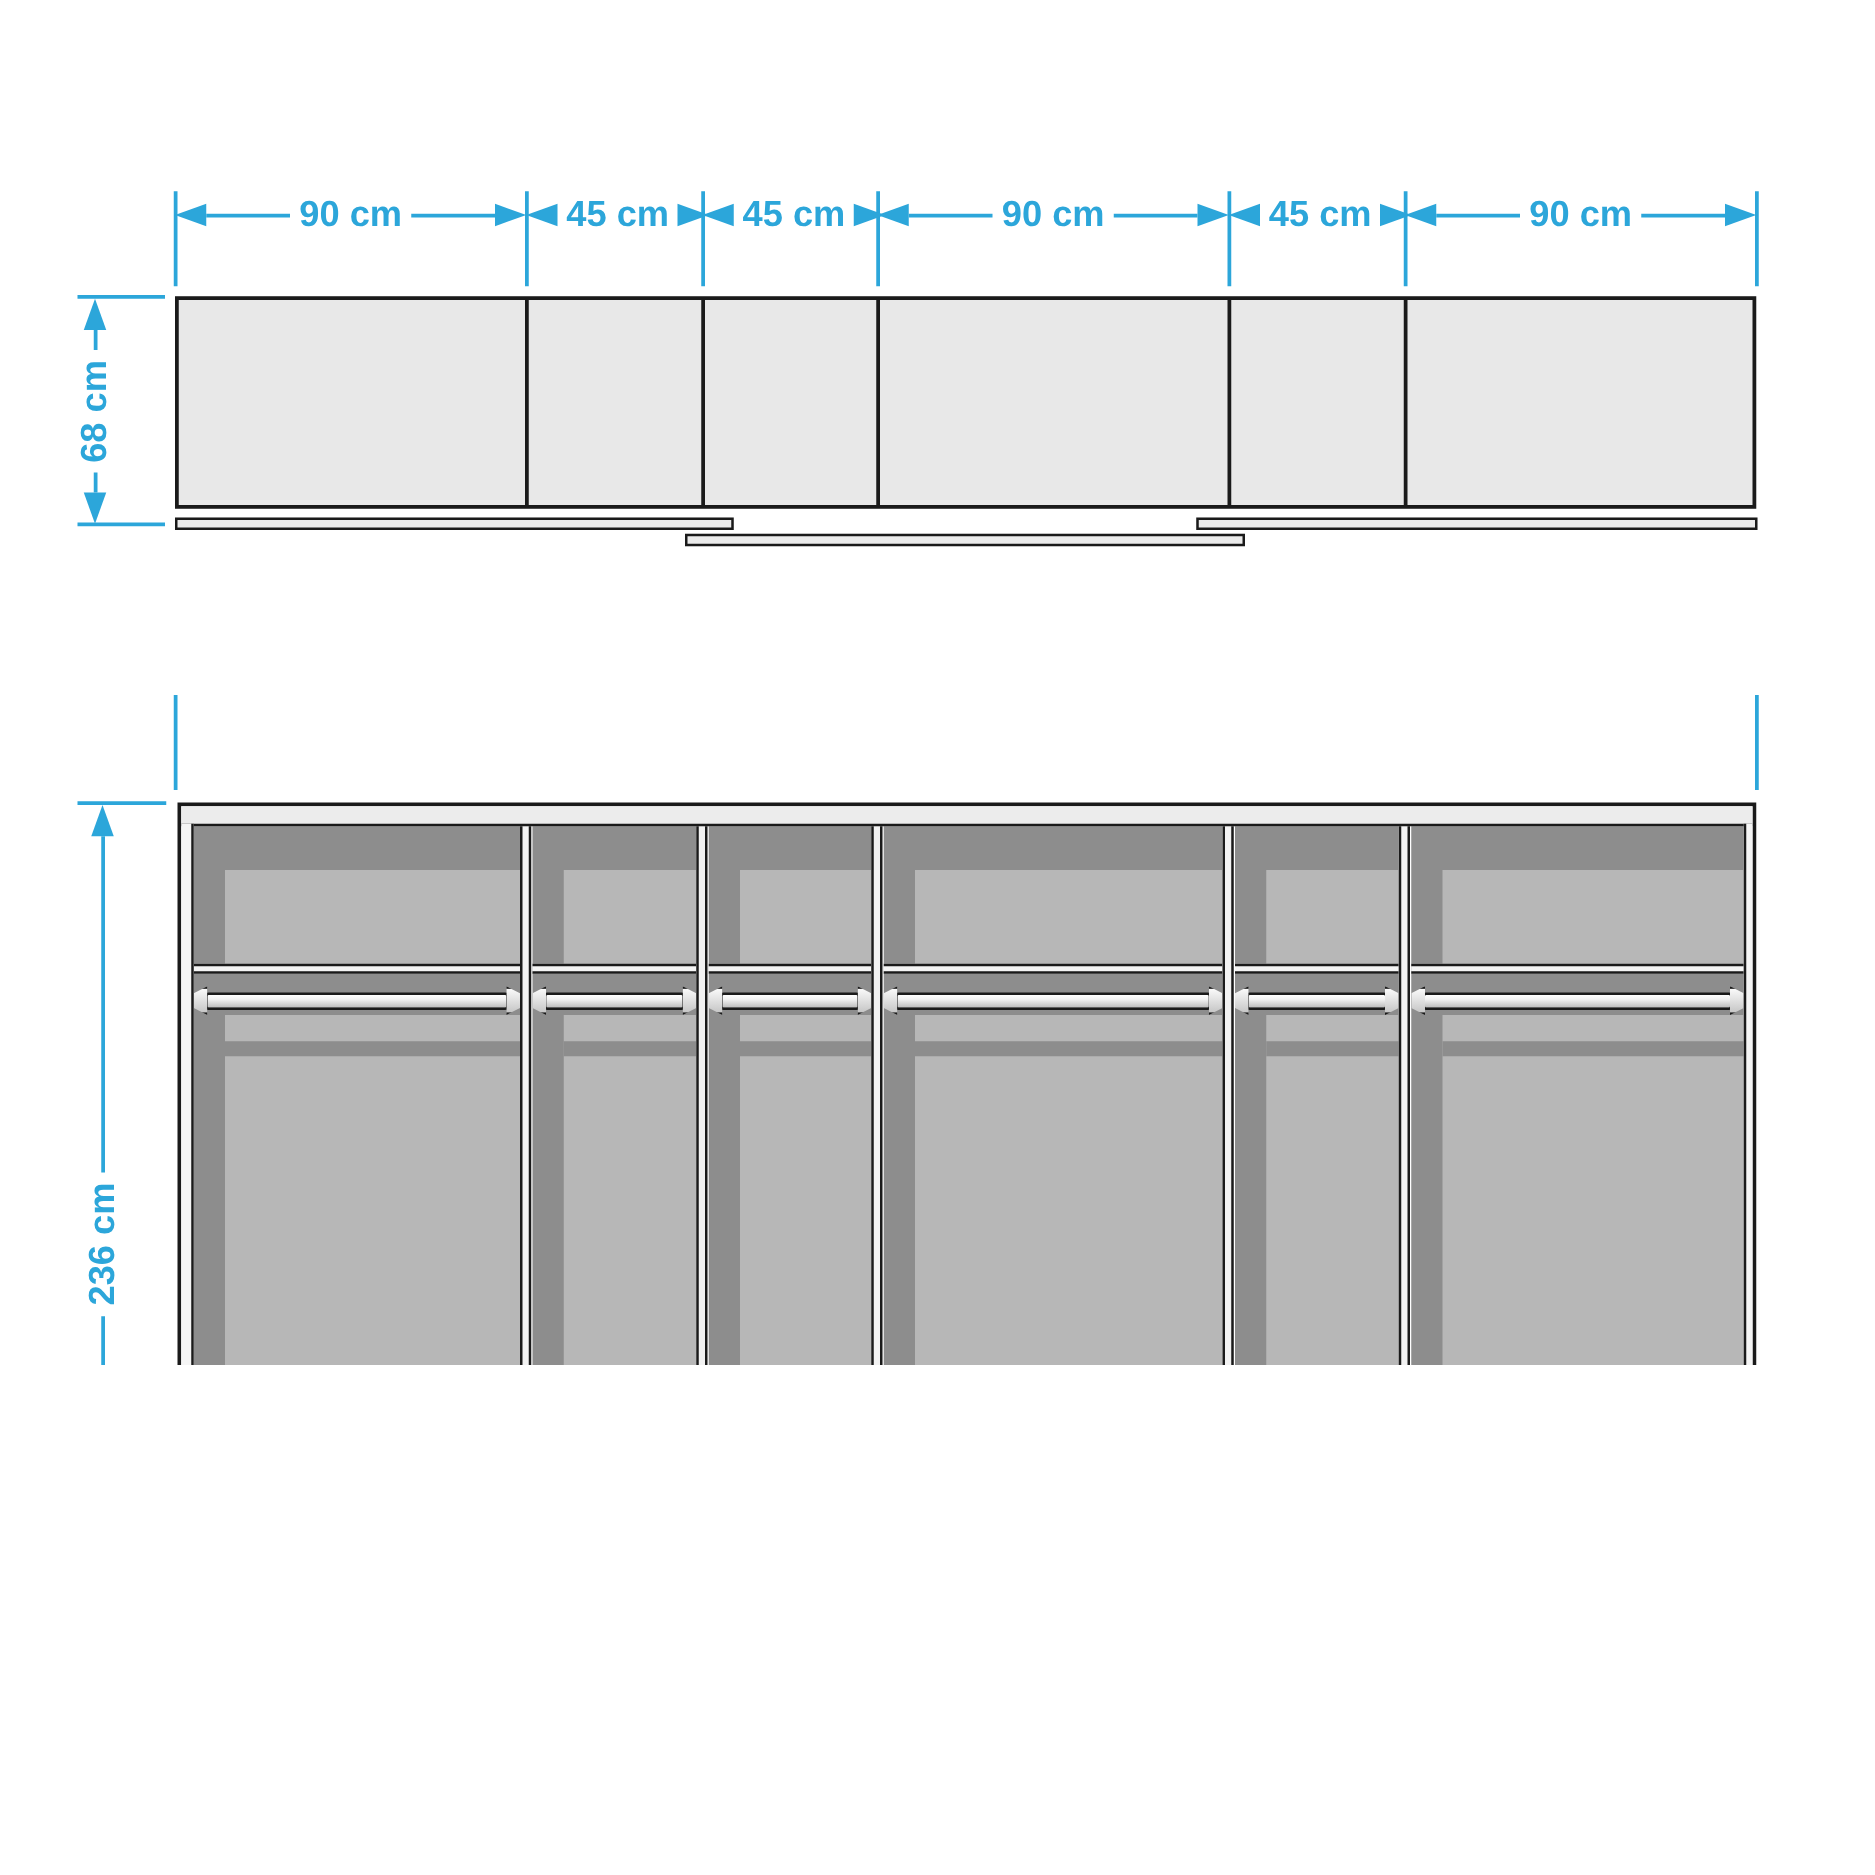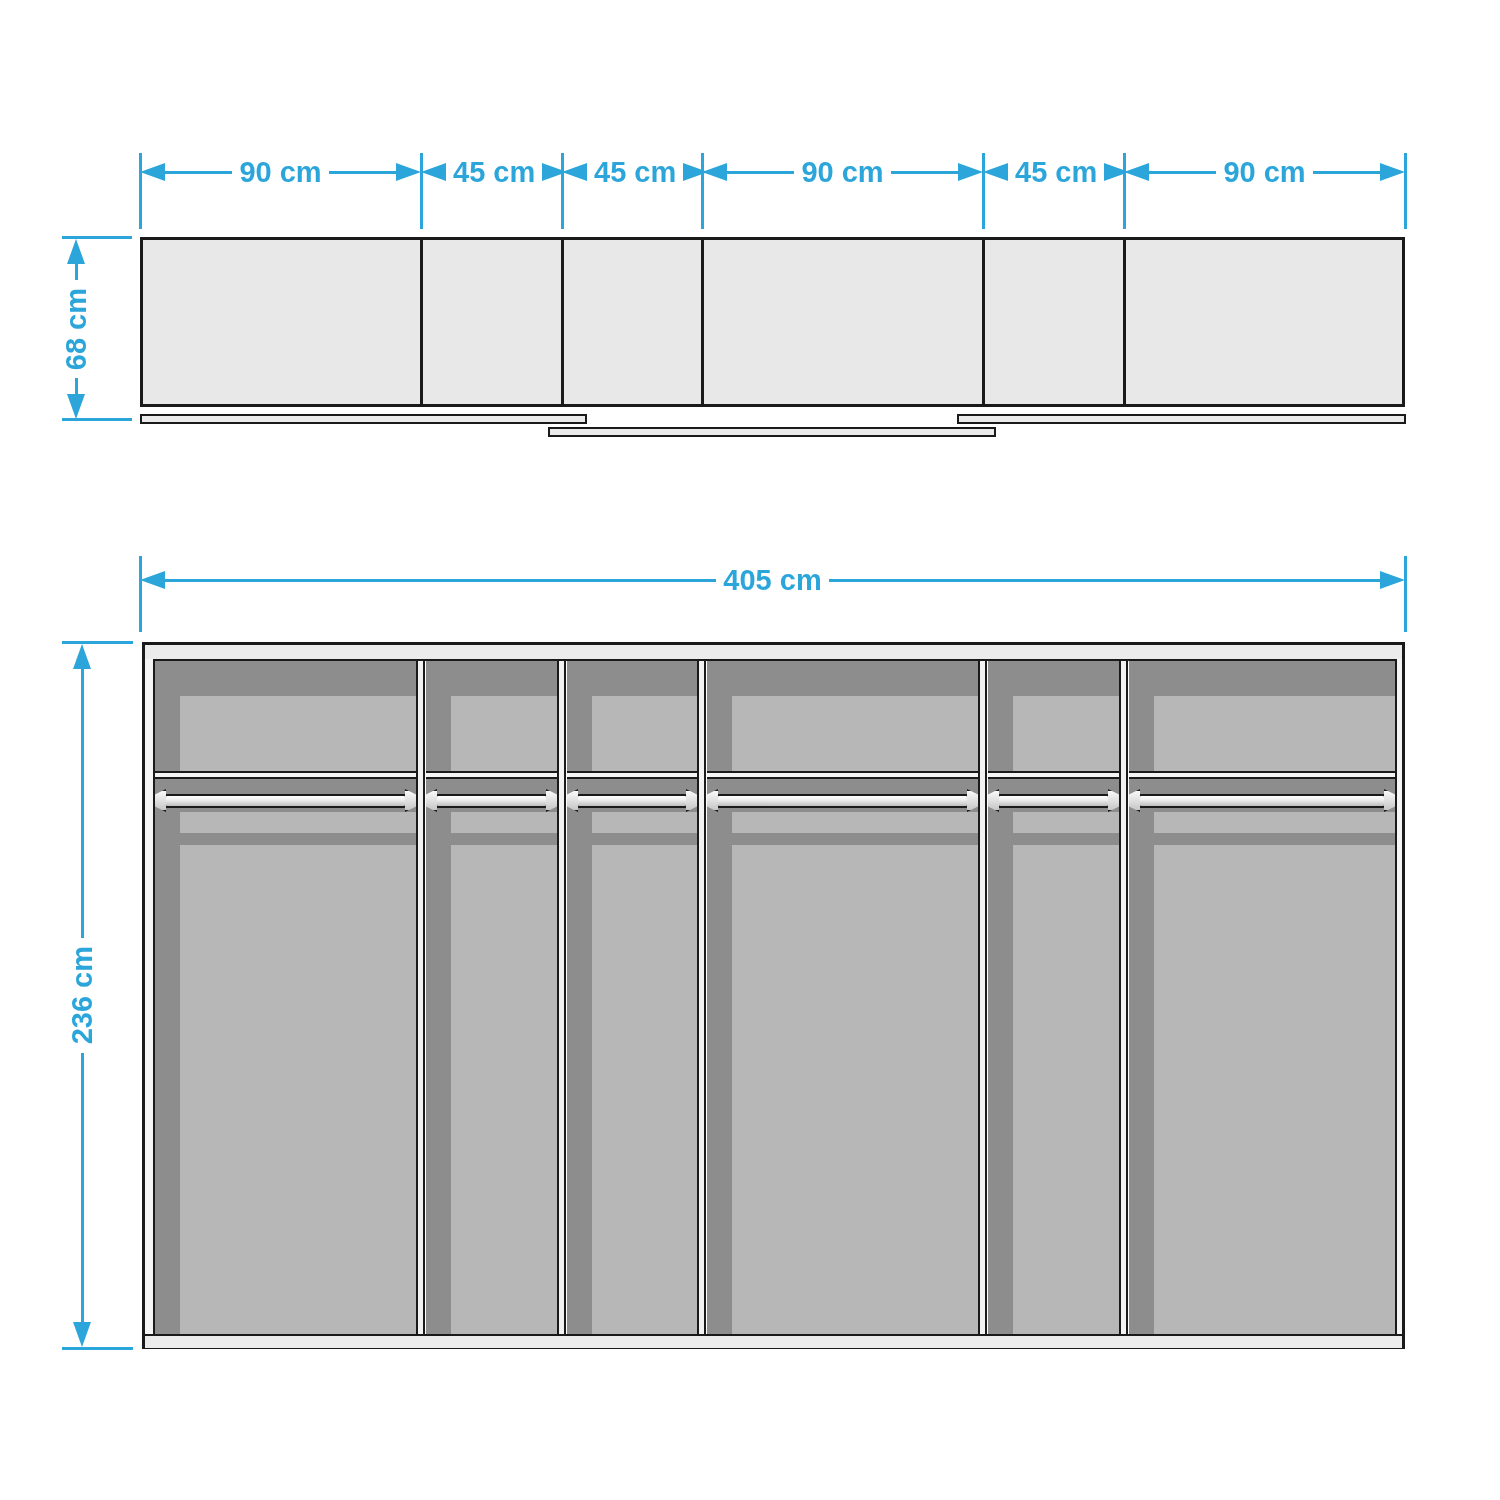--- a/index.html
+++ b/index.html
@@ -8,21 +8,21 @@
     --tv-fill:#e8e8e8;
     --panel:#ececec;
     --side:#f5f5f5;
     --divider:#f2f2f2;
     --dark:#8d8d8d;
     --light:#b7b7b7;
     --shelf:#f4f4f4;
   }
   html,body{margin:0;padding:0;background:#ffffff;}
   #canvas{
-    position:relative;width:1500px;height:1500px;background:#ffffff;overflow:hidden;
+    position:relative;width:1500px;height:1092px;background:#ffffff;overflow:hidden;
     font-family:"Liberation Sans", sans-serif;
   }
   
   .tick-v{position:absolute;width:3px;background:var(--blue);}
   .tick-h{position:absolute;height:3px;background:var(--blue);}
   .hdim{position:absolute;height:26px;display:flex;align-items:center;}
   .hdim .ln{flex:1;height:3px;background:var(--blue);}
   .vdim{position:absolute;width:30px;display:flex;flex-direction:column;align-items:center;}
   .vdim .ln{flex:1;width:3px;background:var(--blue);}
   .dim-label{
@@ -153,27 +153,20 @@
   <div class="vdim" style="left:61px;top:239px;height:180px;">
     <div class="arr arr-u"></div>
     <div class="ln"></div>
     <span class="dim-label">68 cm</span>
     <div class="ln"></div>
     <div class="arr arr-d"></div>
   </div>
 
   <div class="tick-v" style="left:139px;top:556px;height:76px;"></div>
   <div class="tick-v" style="left:1404px;top:556px;height:76px;"></div>
-  <div class="hdim" style="left:140px;top:567px;width:1265px;">
-    <div class="arr arr-l"></div>
-    <div class="ln"></div>
-    <span class="dim-label">405 cm</span>
-    <div class="ln"></div>
-    <div class="arr arr-r"></div>
-  </div>
 
   <div class="tick-h" style="left:62px;top:641px;width:71px;"></div>
   <div class="tick-h" style="left:62px;top:1347px;width:71px;"></div>
   <div class="vdim" style="left:67px;top:644px;height:703px;">
     <div class="arr arr-u"></div>
     <div class="ln"></div>
     <span class="dim-label">236 cm</span>
     <div class="ln"></div>
     <div class="arr arr-d"></div>
   </div>

